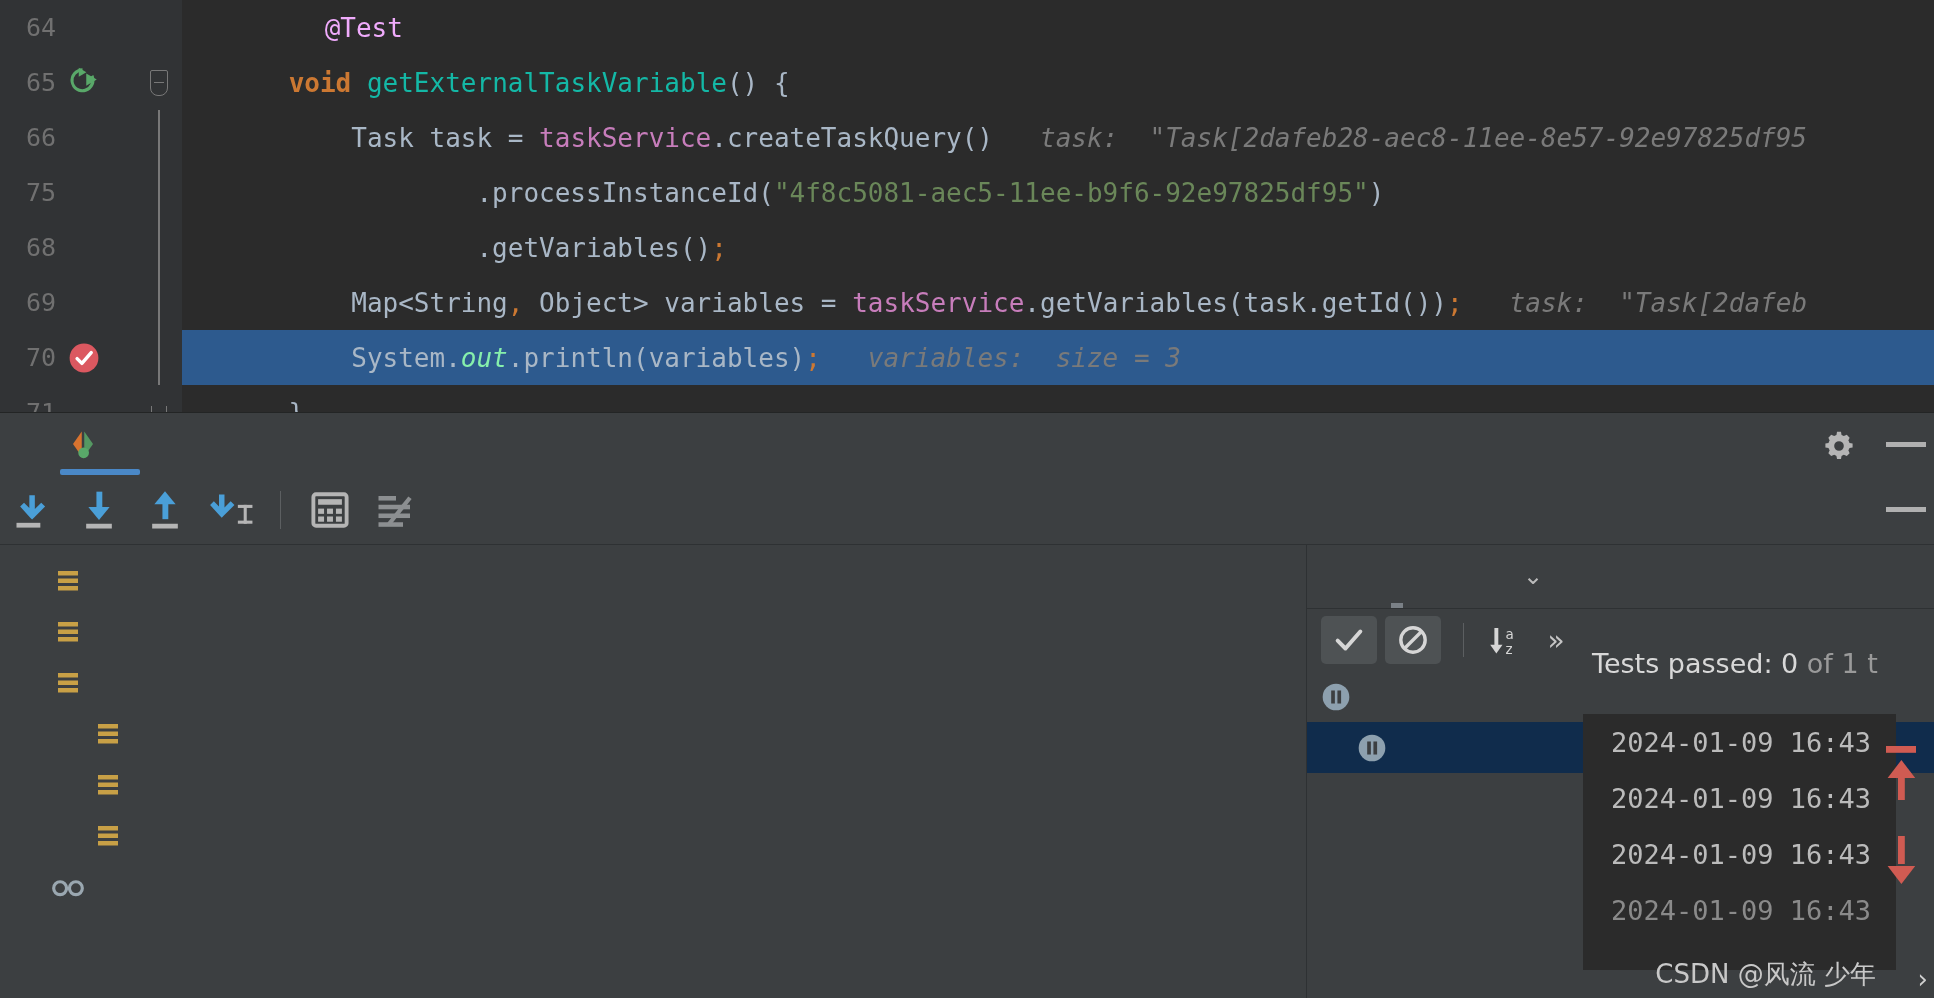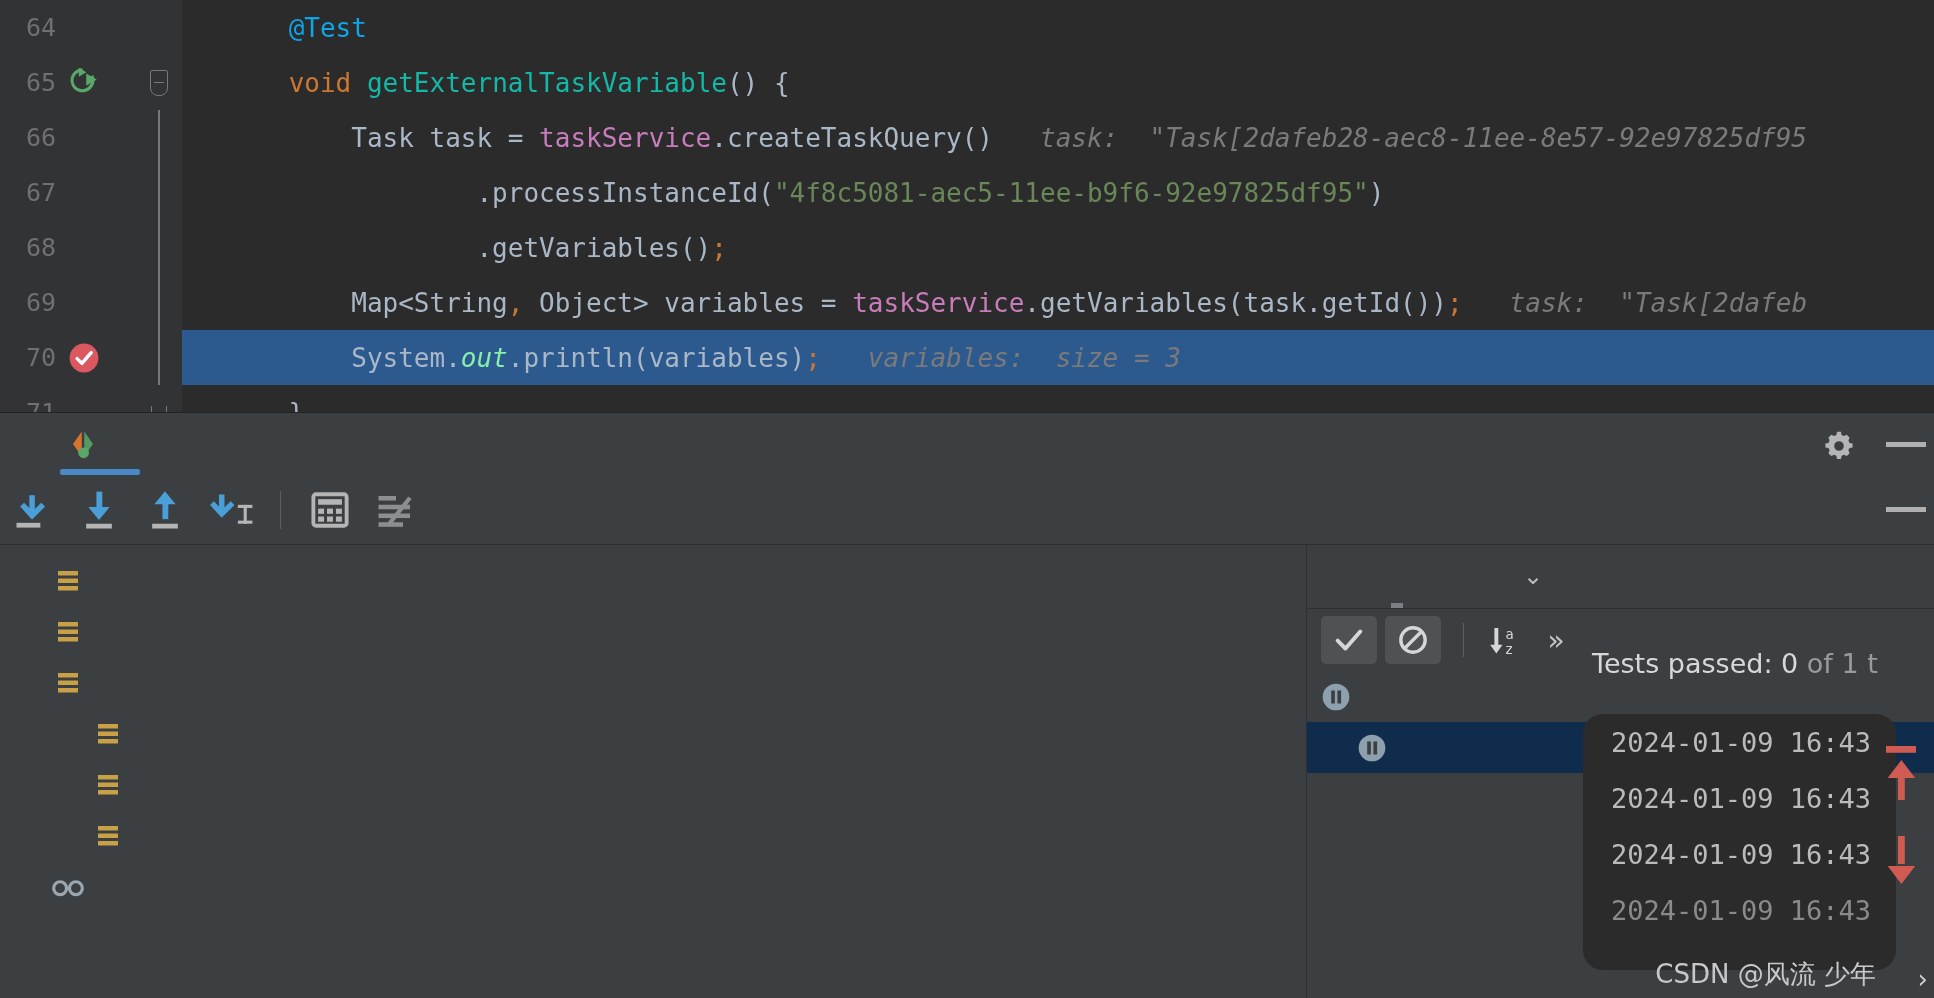--- a/index.html
+++ b/index.html
@@ -34,22 +34,22 @@
   }
   .gutter-icon { width: 56px; display:flex; align-items:center; justify-content:center; }
   .fold-col {
     width: 46px; flex: 0 0 46px; height: 100%;
     display: flex; align-items: center; justify-content: center;
     background: #313335; position: relative;
   }
   .code-text { padding-left: 44px; flex: 1; min-width: 0; overflow: hidden; }
 
   
-  .c-ann   { color: #0ea5e9; }
-  .c-kw    { color: #cc7832; }
+  .c-ann   { color: #f0abfc; margin-left: 36px; }
+  .c-kw    { color: #cc7832; font-weight: bold; }
   .c-meth  { color: #14b8a6; }
   .c-plain { color: #a9b7c6; }
   .c-field { color: #c77dbb; }
   .c-str   { color: #6a8759; }
   .c-punct { color: #cc7832; }
   .c-hint  { color: #7a7a7a; font-style: italic; }
   .c-static{ color: #86efac; font-style: italic; }
 
   .fold-marker {
     width: 18px; height: 26px; border: 1.6px solid #787878;
@@ -173,21 +173,21 @@
     height: 51px; display: flex; align-items: center; font-size: 27px;
     color: #dcdcdc; white-space: nowrap; padding-left: 12px;
   }
   .test-row.selected { background: #102c4c; }
   .test-row.child { padding-left: 48px; }
   .pause-ico { width: 34px; height: 34px; margin-right: 12px; flex: 0 0 34px; }
 
   
   .console-overlay {
     position: absolute; left: 1583px; top: 714px; width: 313px; height: 256px;
-    background: #2b2b2b; overflow: hidden; border-radius: 20px;
+    background: #2b2b2b; overflow: hidden;
   }
   .console-line {
     font-family: "DejaVu Sans Mono", monospace; font-size: 27px;
     color: #bbbbbb; height: 56px; display: flex; align-items: center;
     padding-left: 28px; white-space: pre;
   }
   .console-line.faded { color: #8a8a8a; }
 
   .err-arrows {
     position: absolute; right: 6px; top: 744px; width: 54px; height: 160px;
@@ -209,21 +209,21 @@
 
   <div class="editor">
     <div id="editor-lines">
         <div class="code-line"><div class="gutter"><span class="lineno">64</span><span class="gutter-icon"></span></div><div class="fold-col"></div><div class="code-text"><span class="c-plain">    </span><span class="c-ann">@Test</span></div></div>
         <div class="code-line"><div class="gutter"><span class="lineno">65</span><span class="gutter-icon"><svg width="36" height="36" viewBox="0 0 24 24">
   <path fill="#59a869" d="M11 2.2a8 8 0 1 0 7.2 4.5l-1.9 1.1A5.9 5.9 0 1 1 11 4.3z"></path>
   <path fill="#59a869" d="M13.5 5.6 L20.5 9.7 L13.5 13.8 Z"></path>
   <path fill="#59a869" d="M8.5 1.8 L13.6 4.8 L8.5 7.8 Z"></path>
               </svg></span></div><div class="fold-col"><div class="fold-marker"></div></div><div class="code-text"><span class="c-plain">    </span><span class="c-kw">void</span><span class="c-plain"> </span><span class="c-meth">getExternalTaskVariable</span><span class="c-plain">() {</span></div></div>
         <div class="code-line"><div class="gutter"><span class="lineno">66</span><span class="gutter-icon"></span></div><div class="fold-col"><div class="fold-line"></div></div><div class="code-text"><span class="c-plain">        </span><span class="c-plain">Task task = </span><span class="c-field">taskService</span><span class="c-plain">.createTaskQuery()</span><span class="c-hint">   task:  "Task[2dafeb28-aec8-11ee-8e57-92e97825df95</span></div></div>
-        <div class="code-line"><div class="gutter"><span class="lineno">67</span><span class="gutter-icon"></span></div><div class="fold-col"><div class="fold-line"></div></div><div class="code-text"><span class="c-plain">                </span><span class="c-plain">.processInstanceId(</span><span class="c-str">"4f8c5081-aec5-11ee-b9f6-92e97825df95"</span><span class="c-plain">)</span></div></div>
+        <div class="code-line"><div class="gutter"><span class="lineno">75</span><span class="gutter-icon"></span></div><div class="fold-col"><div class="fold-line"></div></div><div class="code-text"><span class="c-plain">                </span><span class="c-plain">.processInstanceId(</span><span class="c-str">"4f8c5081-aec5-11ee-b9f6-92e97825df95"</span><span class="c-plain">)</span></div></div>
         <div class="code-line"><div class="gutter"><span class="lineno">68</span><span class="gutter-icon"></span></div><div class="fold-col"><div class="fold-line"></div></div><div class="code-text"><span class="c-plain">                </span><span class="c-plain">.getVariables()</span><span class="c-punct">;</span></div></div>
         <div class="code-line"><div class="gutter"><span class="lineno">69</span><span class="gutter-icon"></span></div><div class="fold-col"><div class="fold-line"></div></div><div class="code-text"><span class="c-plain">        </span><span class="c-plain">Map&lt;String</span><span class="c-punct">,</span><span class="c-plain"> Object&gt; variables = </span><span class="c-field">taskService</span><span class="c-plain">.getVariables(task.getId())</span><span class="c-punct">;</span><span class="c-hint">   task:  "Task[2dafeb</span></div></div>
         <div class="code-line hl"><div class="gutter"><span class="lineno">70</span><span class="gutter-icon"><svg width="36" height="36" viewBox="0 0 24 24">
   <circle cx="12" cy="12" r="9.6" fill="#db5860"></circle>
   <path d="M7.4 12.4 L10.6 15.6 L16.8 8.4" stroke="#ffffff" stroke-width="2.3" fill="none" stroke-linecap="round" stroke-linejoin="round"></path>
               </svg></span></div><div class="fold-col"><div class="fold-line"></div></div><div class="code-text"><span class="c-plain">        </span><span class="c-plain">System.</span><span class="c-static">out</span><span class="c-plain">.println(variables)</span><span class="c-punct">;</span><span class="c-hint">   variables:  size = 3</span></div></div>
         <div class="code-line"><div class="gutter"><span class="lineno">71</span><span class="gutter-icon"></span></div><div class="fold-col"><div class="fold-end"></div></div><div class="code-text"><span class="c-plain">    }</span></div></div>
       </div>
   </div>
 

